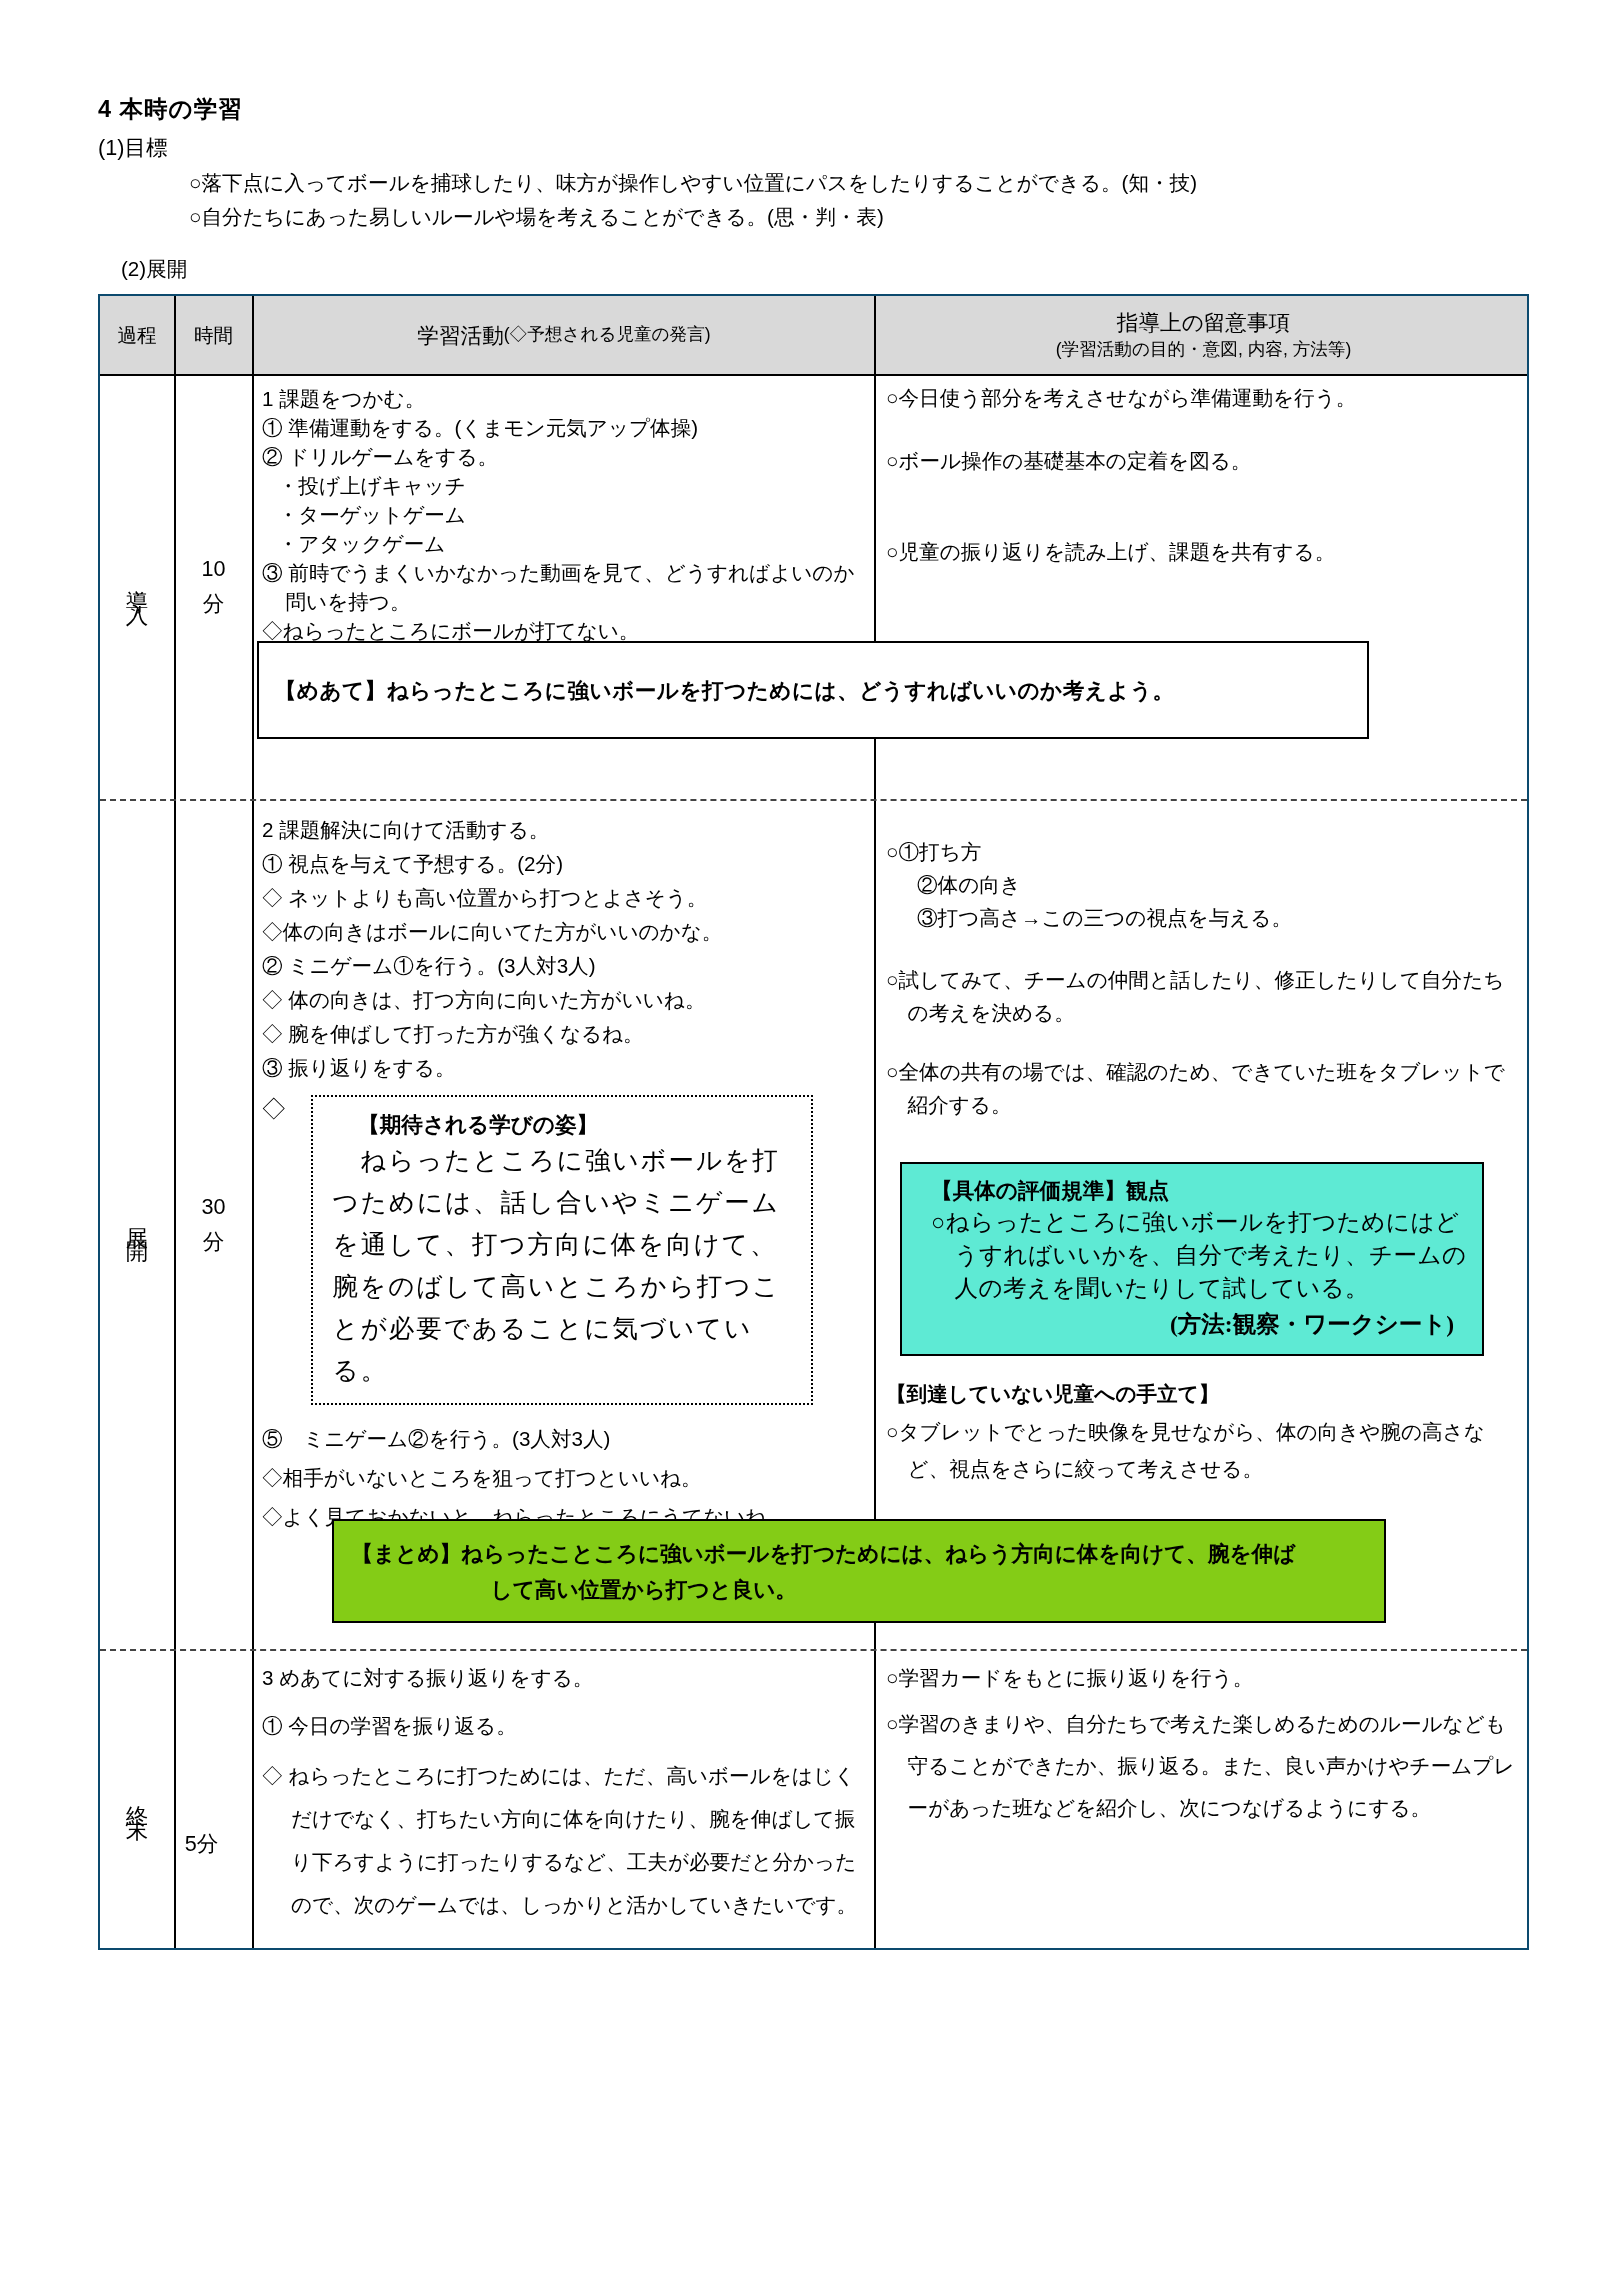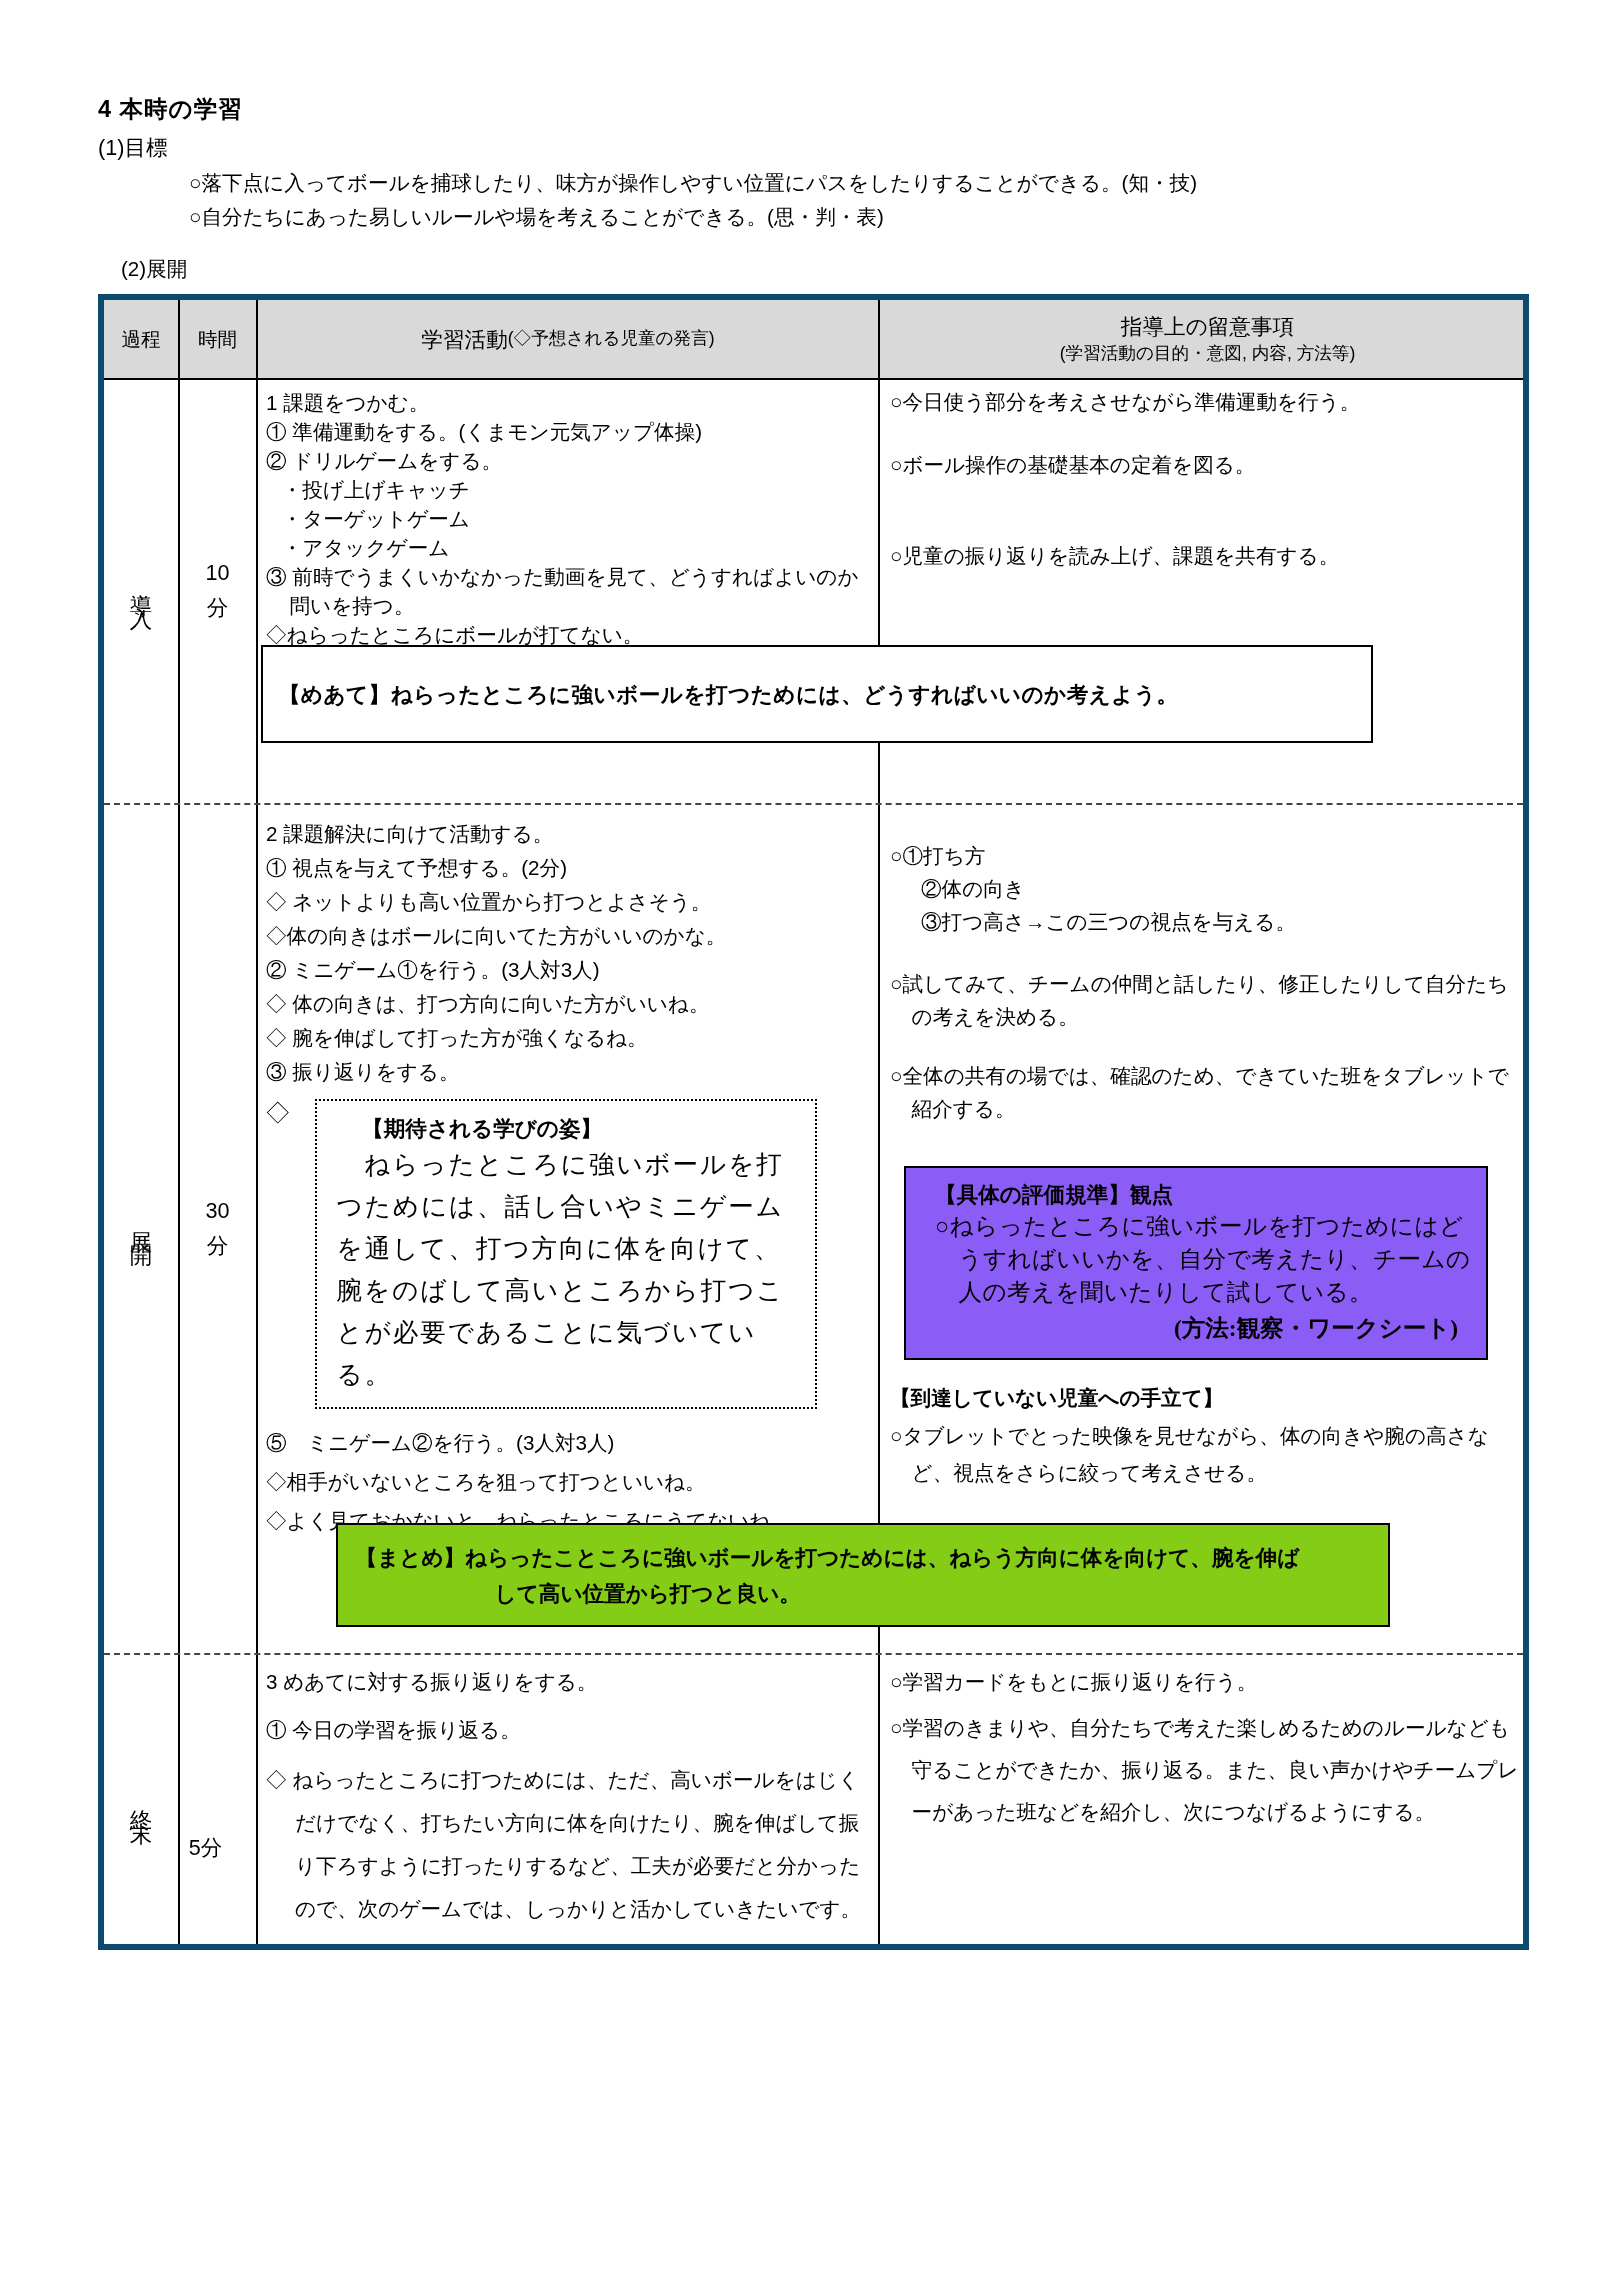--- a/index.html
+++ b/index.html
@@ -13,21 +13,21 @@
   .abs { position:absolute; }
 
   
   .doc-title { left:98px; top:93px; font-size:23.5px; font-weight:700; letter-spacing:1px; }
   .goal-head { left:98px; top:133px; font-size:21.6px; }
   .goal-line1 { left:189px; top:169px; font-size:20.6px; }
   .goal-line2 { left:189px; top:203px; font-size:20.6px; }
   .dev-head  { left:101px; top:255px; font-size:20.6px;margin-left:20px; }
 
   
-  .tbl { left:98px; top:294px; width:1431px; height:1656px; border:6px solid #0c4a6e; }
+  .tbl { left:98px; top:294px; width:1431px; height:1656px; border:2px solid #0c4a6e; }
   .hdr-bg { left:0; top:0; width:100%; height:78px; background:#d9d9d9; }
   .vl { top:0; height:100%; width:2px; background:#000; z-index:2; }
   .vl1 { left:74px; } .vl2 { left:152px; } .vl3 { left:774px; }
   .hl { left:0; width:100%; z-index:2; }
   .hdr-line { top:78px; height:2px; background:#000; }
   .dash { border-top:2px dashed #444; height:0; }
   .d1 { top:503px; } .d2 { top:1353px; }
 
   
   .th { display:flex; align-items:center; justify-content:center; z-index:3; text-align:center; }
@@ -98,21 +98,21 @@
   .dotted-body {
     font-family:"Liberation Serif", serif;
     font-size:25.5px; line-height:42px; letter-spacing:2px; width:449px;
   }
   .after-dotted { margin-top:13.7px; }
   .act-r2 .tail { line-height:39px; }
 
   
   .eval-box {
     margin-top:41px; margin-left:13.7px; width:584px;
-    border:2.9px solid #000; padding:11.8px 11.8px 9.8px 13.7px; background:#8b5cf6;
+    border:2.9px solid #000; padding:11.8px 11.8px 9.8px 13.7px; background:#5eead4;
   }
   .eval-head { font-size:21.6px; font-weight:700; line-height:31px; padding-left:15.7px; }
   .eval-body {
     font-family:"Liberation Serif", serif;
     font-size:23.5px; line-height:33px; letter-spacing:0.5px;
     padding-left:39px; text-indent:-23.5px;
   }
   .eval-method {
     font-family:"Liberation Serif", serif;
     font-size:23.5px; font-weight:700; text-align:right; padding-right:15.7px;

